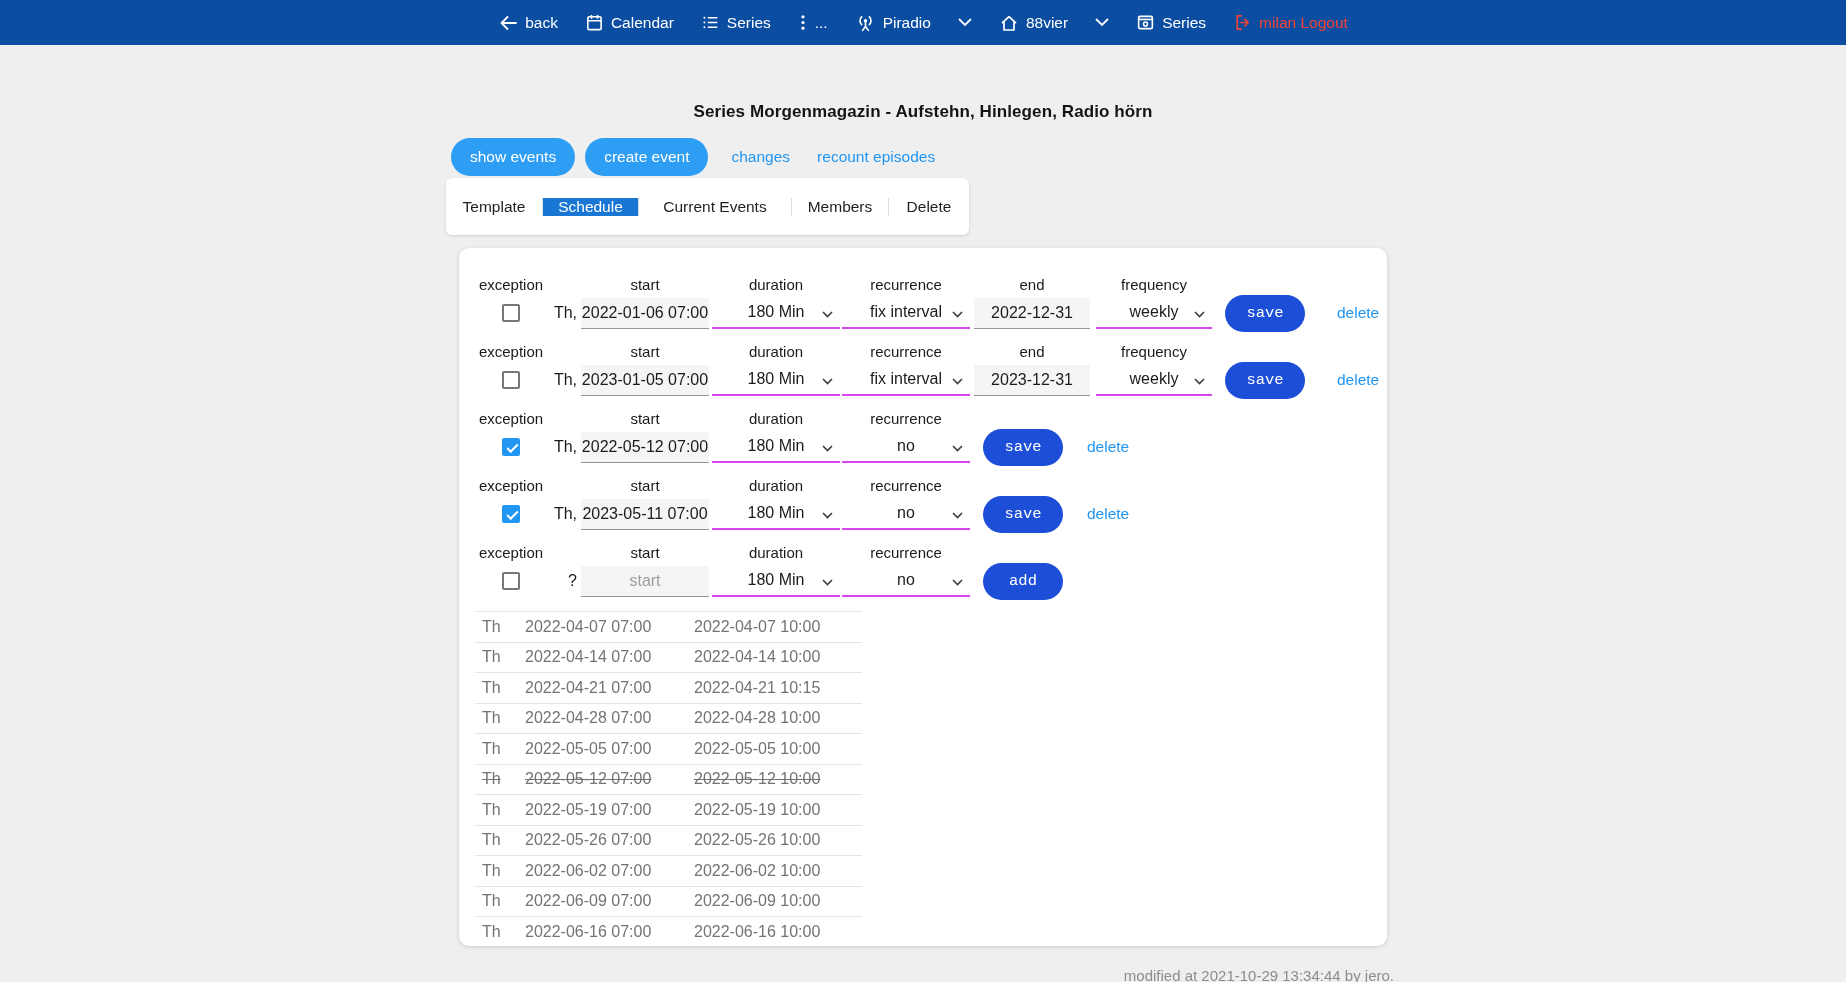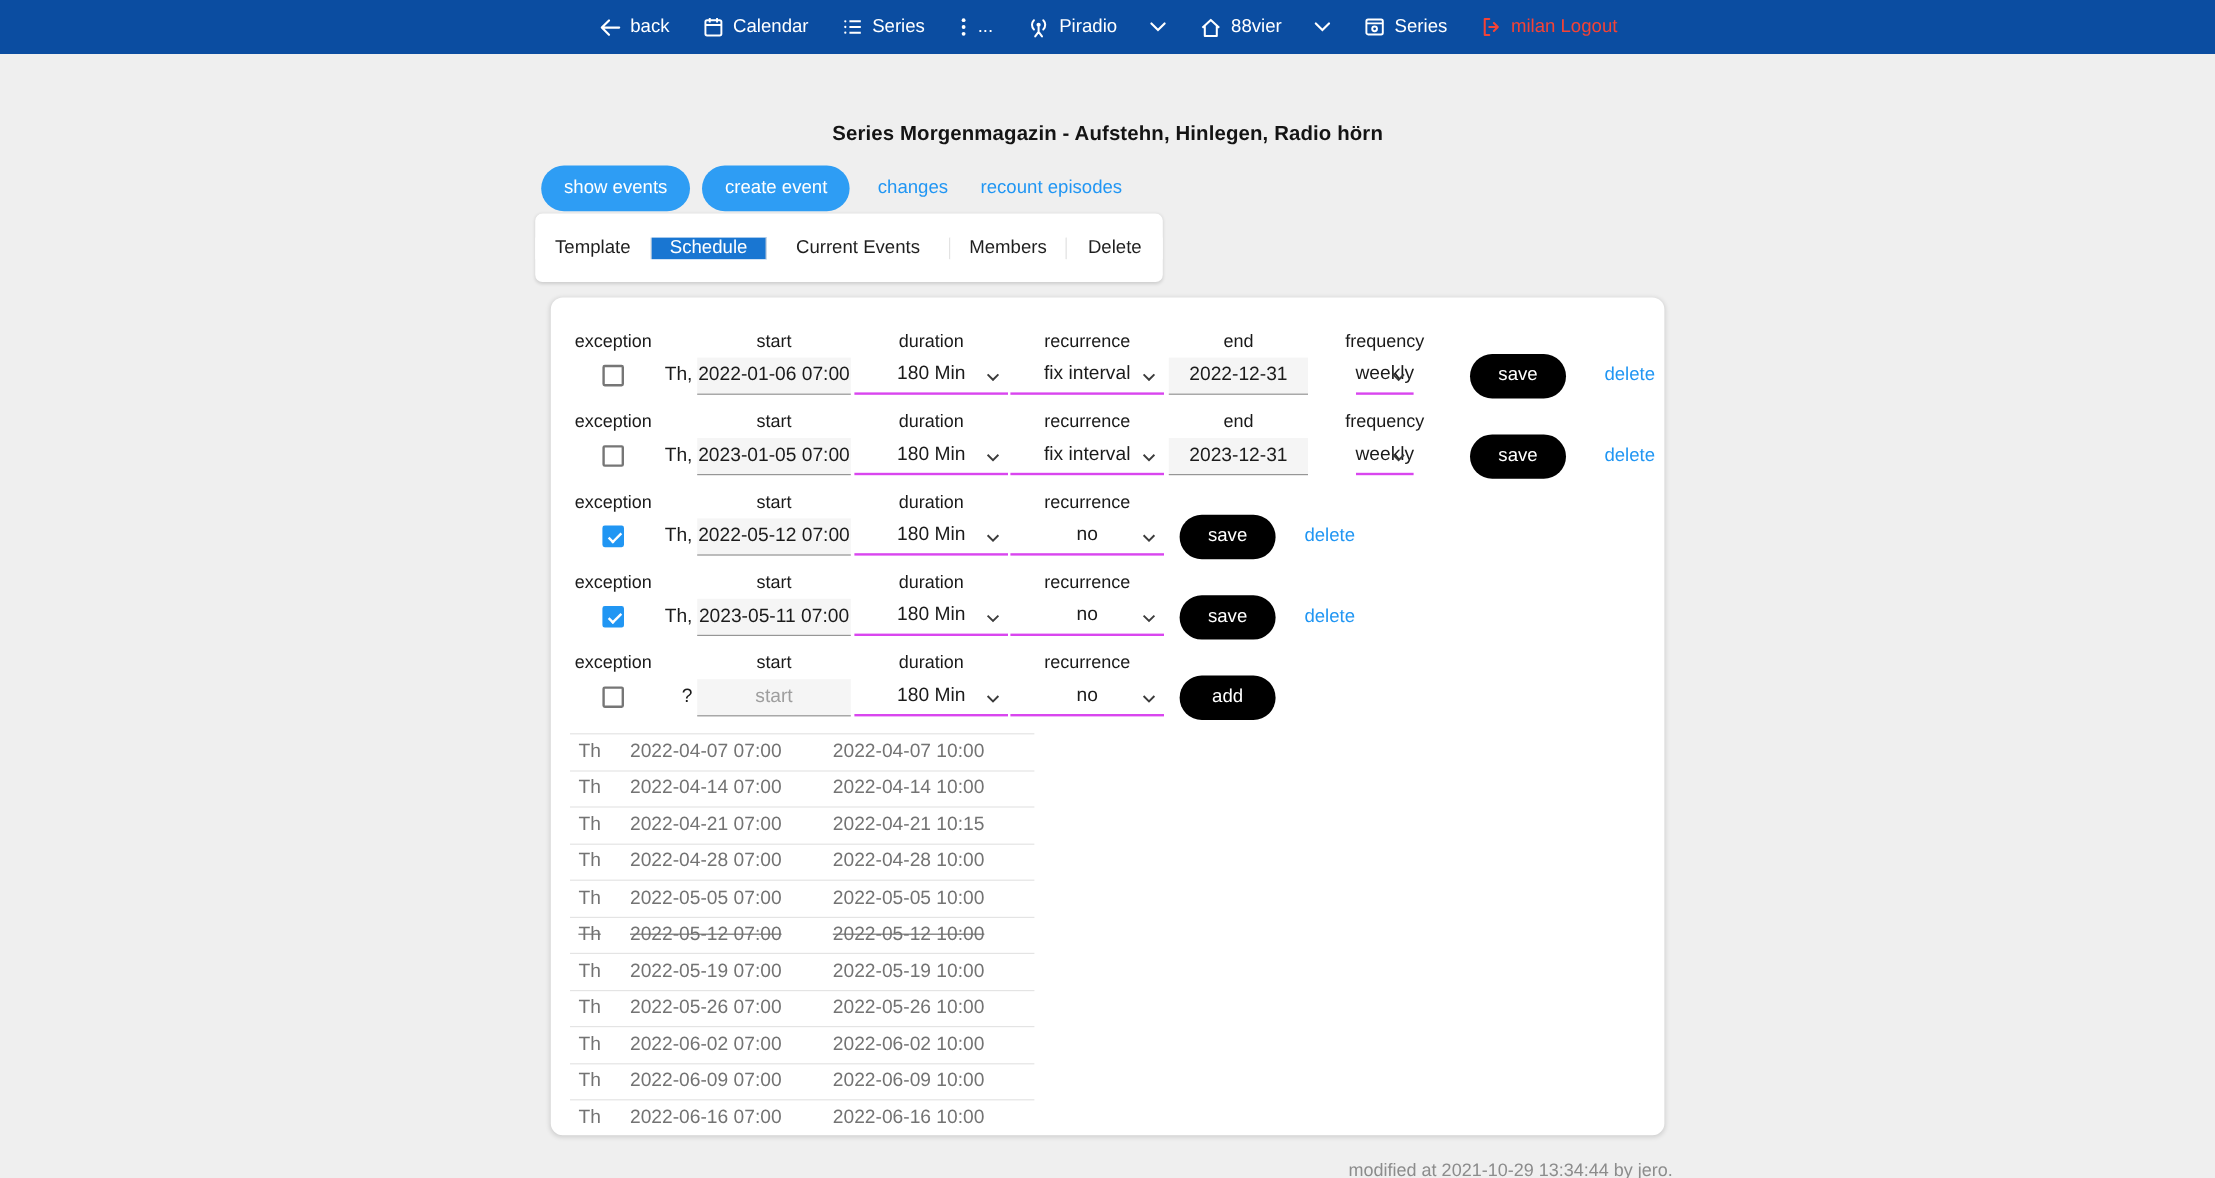--- a/index.html
+++ b/index.html
@@ -65,21 +65,21 @@
   .cell { display: flex; flex-direction: column; }
   .flabel { height: 19px; font-size: 15px; color: #1a1a1a; text-align: center; line-height: 17px; }
   .ctrl { height: 34px; margin-top: 1px; display: flex; align-items: center; justify-content: center; }
   .c-exc  { width: 72px; }
   .c-day  { width: 30px; margin-right: 4px; }
   .c-day .ctrl { justify-content: flex-end; font-size: 16px; color: #1b1b1b; }
   .c-start{ width: 128px; }
   .c-dur  { width: 128px; margin-left: 3px; }
   .c-rec  { width: 128px; margin-left: 2px; }
   .c-end  { width: 116px; margin-left: 4px; }
-  .c-freq { width: 116px; margin-left: 6px; align-items: center; }
+  .c-freq { width: 116px; margin-left: 6px; }
   .c-save { margin-left: 13px; }
   .c-del  { margin-left: 32px; }
   .srow.short .c-save { margin-left: 13px; }
   .srow.short .c-del  { margin-left: 24px; }
   .c-save .ctrl, .c-del .ctrl { margin-top: 1px; }
   .tinput {
     width: 100%; height: 31px; border: none; border-bottom: 1px solid #969696;
     background: #f5f5f5; text-align: center; font-size: 16px; color: #1b1b1b;
     font-family: inherit; outline: none;
   }
@@ -97,22 +97,22 @@
   }
   .cb.checked { background: #2196f3; border-color: #2196f3; }
   .cb.checked::after {
     content: ""; position: absolute; left: 3px; top: 4px;
     width: 9px; height: 4px;
     border-left: 2px solid #fff; border-bottom: 2px solid #fff;
     transform: rotate(-45deg);
   }
   .save-btn {
     height: 37px; min-width: 80px; border: none; border-radius: 18.5px;
-    background: #000000; color: #fff; font-size: 15.5px;
-    font-family: Liberation Sans, sans-serif; padding: 0 20px; cursor: pointer;
+    background: #1d4ed8; color: #fff; font-size: 15.5px;
+    font-family: Liberation Mono, monospace; padding: 0 20px; cursor: pointer;
   }
   .del-link { color: #2196f3; font-size: 15.5px; text-decoration: none; cursor: pointer; }
   
   .events { margin-top: 4px; width: 387px; }
   .event-row {
     display: flex; align-items: center; height: 30.5px;
     border-top: 1px solid #e4e4e4;
     font-size: 16px; color: #737373; padding-left: 7px;
   }
   .event-row .eday { width: 43px; }

